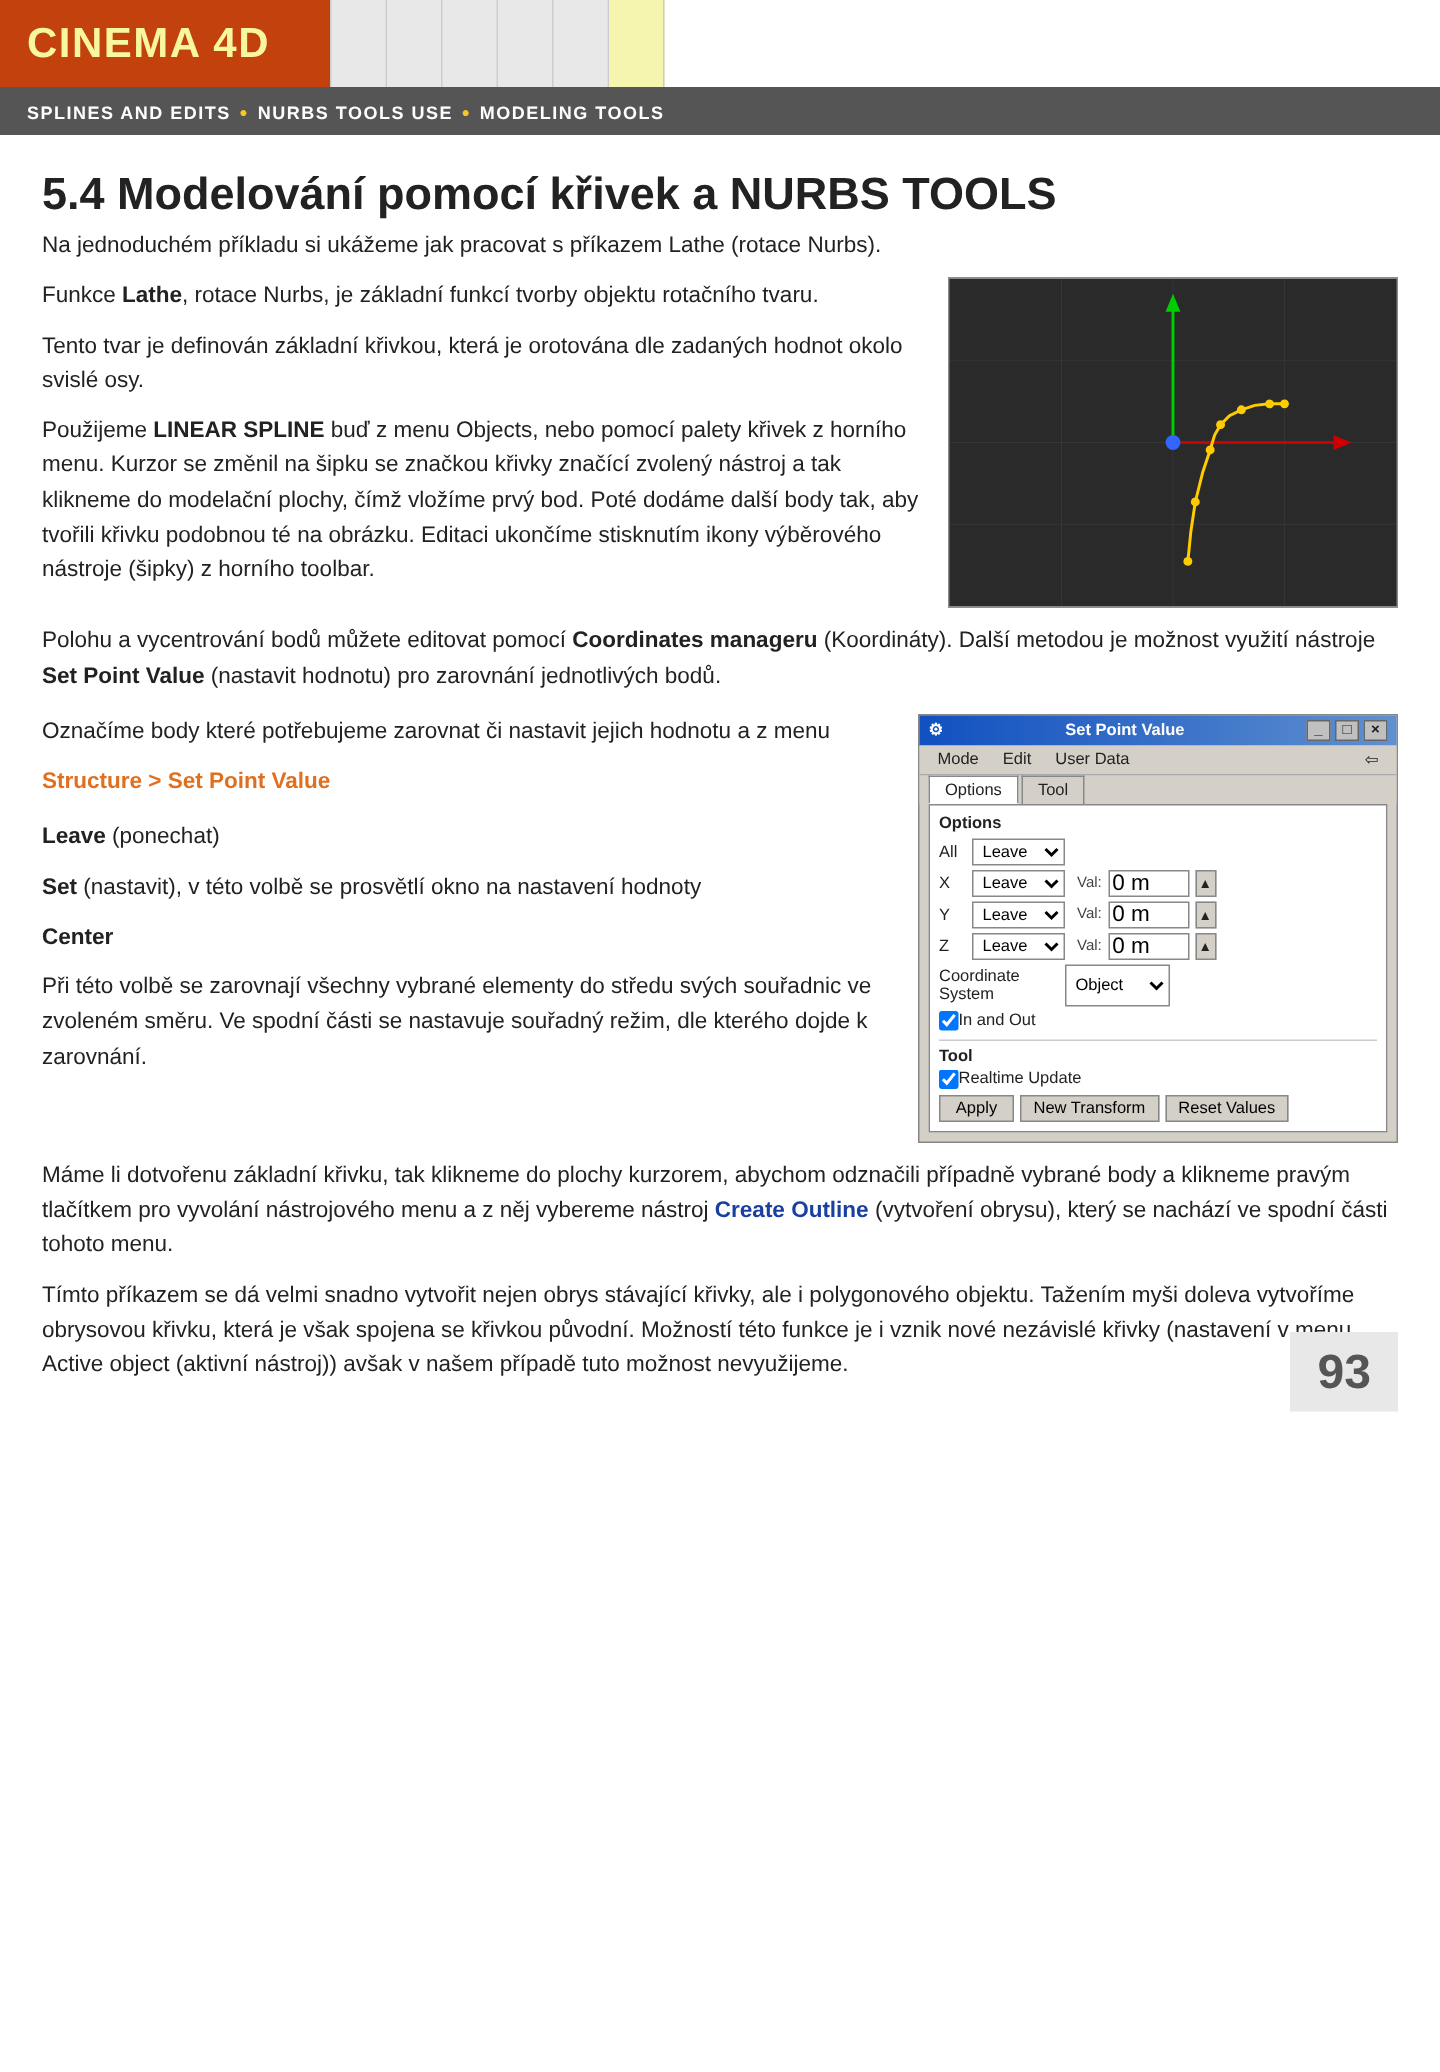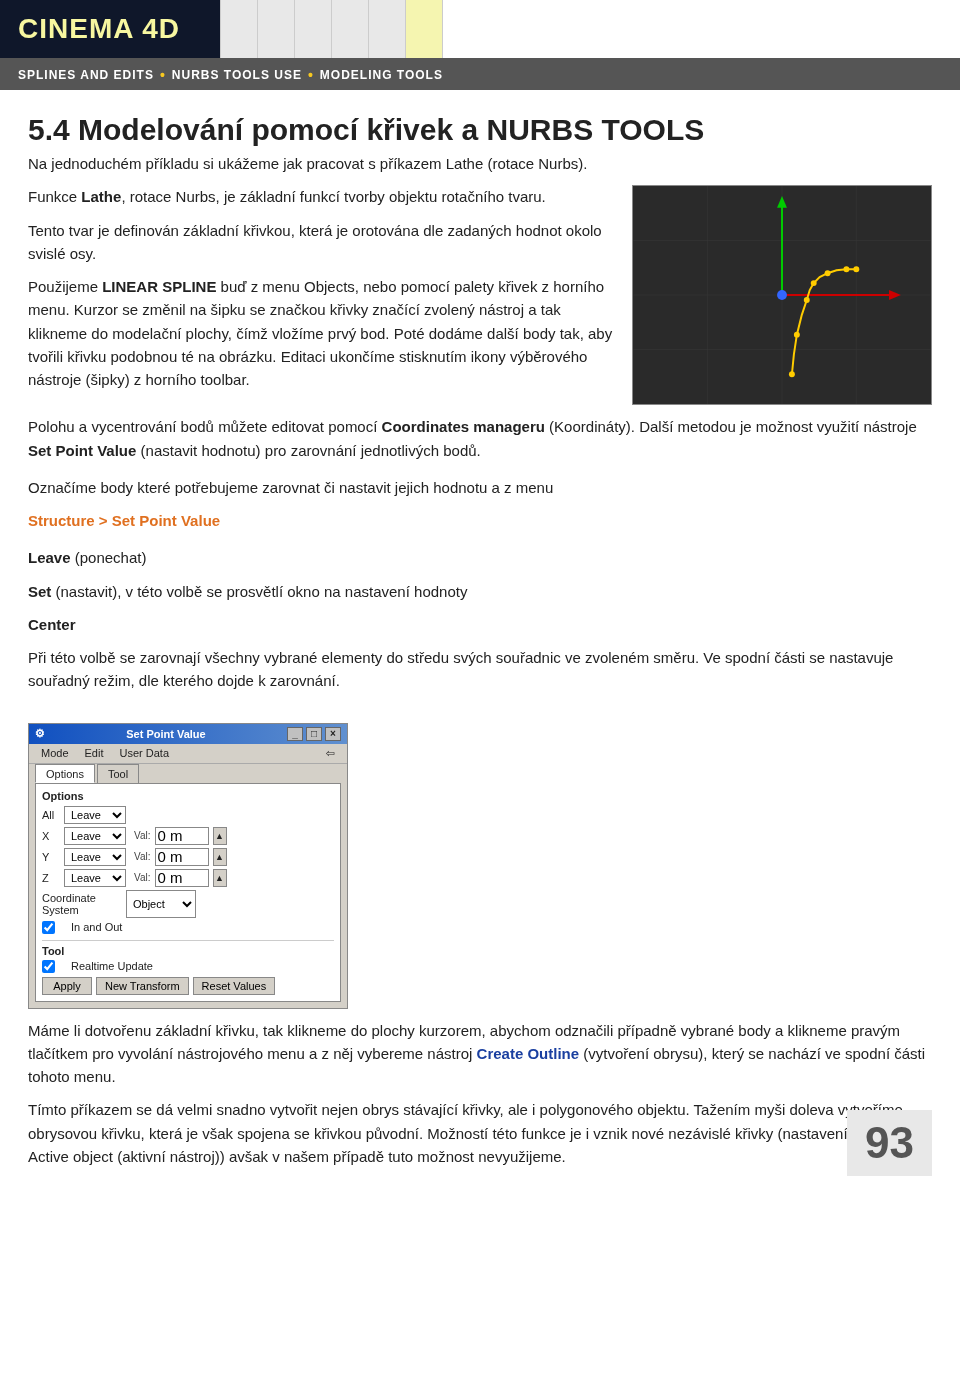--- a/index.html
+++ b/index.html
@@ -15,21 +15,21 @@
 
     
     .header {
       background: #fff;
       display: flex;
       align-items: stretch;
       height: 60px;
       border-bottom: 2px solid #555;
     }
     .header-logo {
-      background: #0f172a;
+      background: #c2410c;
       color: #fff;
       font-size: 28px;
       font-weight: bold;
       padding: 0 18px;
       display: flex;
       align-items: center;
       letter-spacing: 1px;
       min-width: 220px;
     }
     .header-logo span {
@@ -119,21 +119,20 @@
       border: 1px solid #888;
       position: relative;
       overflow: hidden;
     }
 
     
     .dialog-area {
       display: flex;
       gap: 20px;
       margin: 14px 0 10px 0;
-      flex-direction: column;
     }
     .dialog-left {
       flex: 1;
     }
     .dialog-right {
       width: 320px;
       flex-shrink: 0;
     }
 
     .spv-dialog {
@@ -272,21 +271,21 @@
       font-size: 11px;
       height: 28px;
       border: 1px solid #888;
       background: #fff;
       padding: 0 2px;
       width: 70px;
     }
     .spv-checkbox-row {
       display: flex;
       align-items: center;
-      gap: 16px;
+      gap: 0;
       margin-bottom: 3px;
     }
     .spv-tool-section {
       margin-top: 6px;
     }
     .spv-tool-label {
       font-size: 11px;
       font-weight: bold;
       color: #222;
       margin-bottom: 3px;
@@ -314,23 +313,23 @@
       font-weight: bold;
     }
     .create-outline {
       color: #1a3fa0;
       font-weight: bold;
     }
 
     
     .page-number {
       position: absolute;
-      bottom: 30px;
+      bottom: 18px;
       right: 28px;
-      font-size: 44px;
+      font-size: 32px;
       font-weight: bold;
       color: #555;
       background: #e8e8e8;
       padding: 8px 18px;
     }
 
     
     svg.viewport-svg {
       width: 100%;
       height: 100%;

